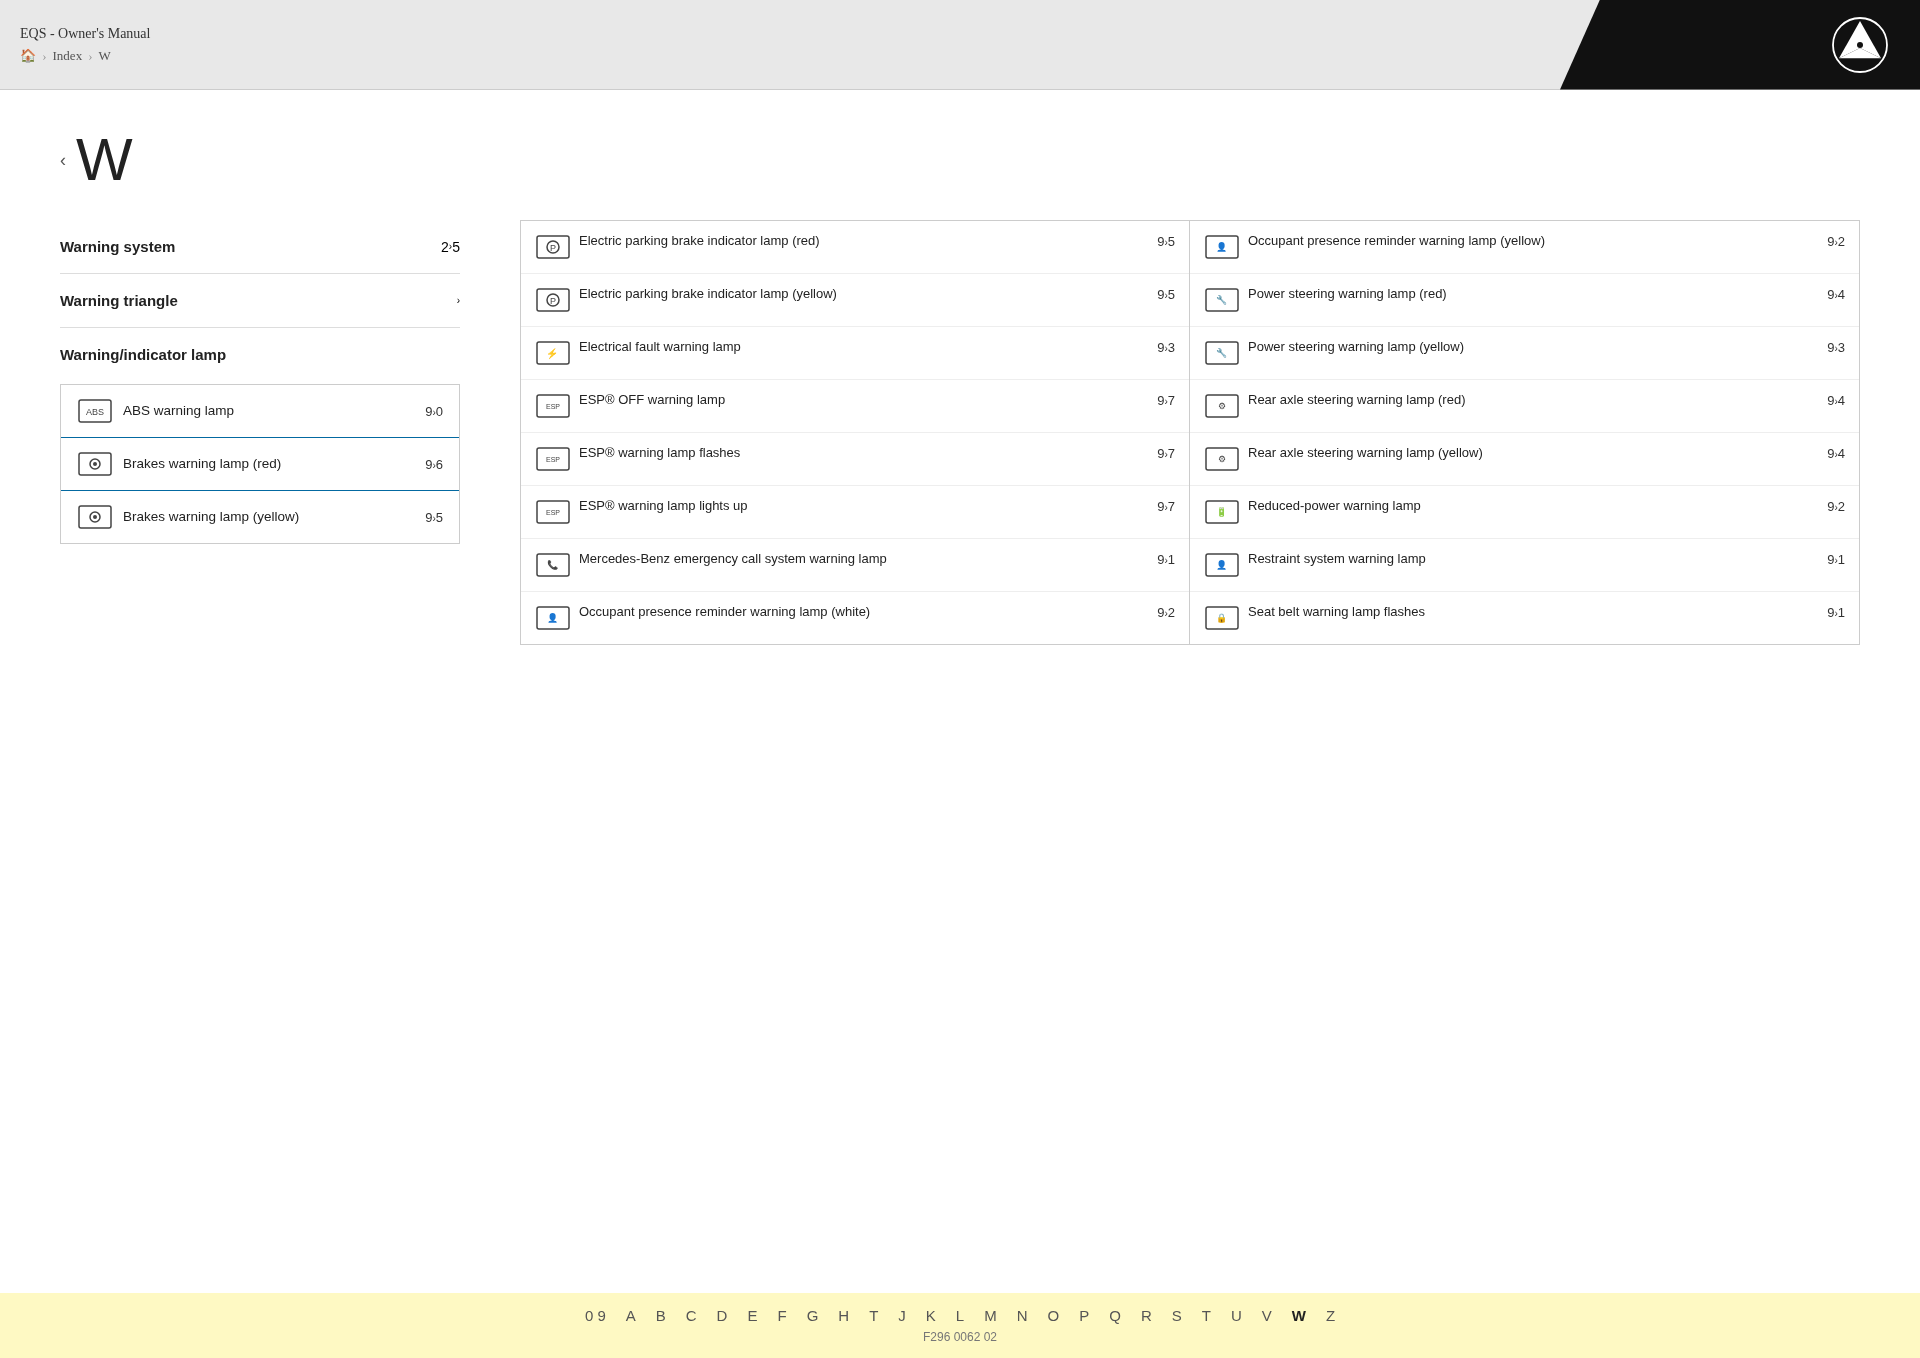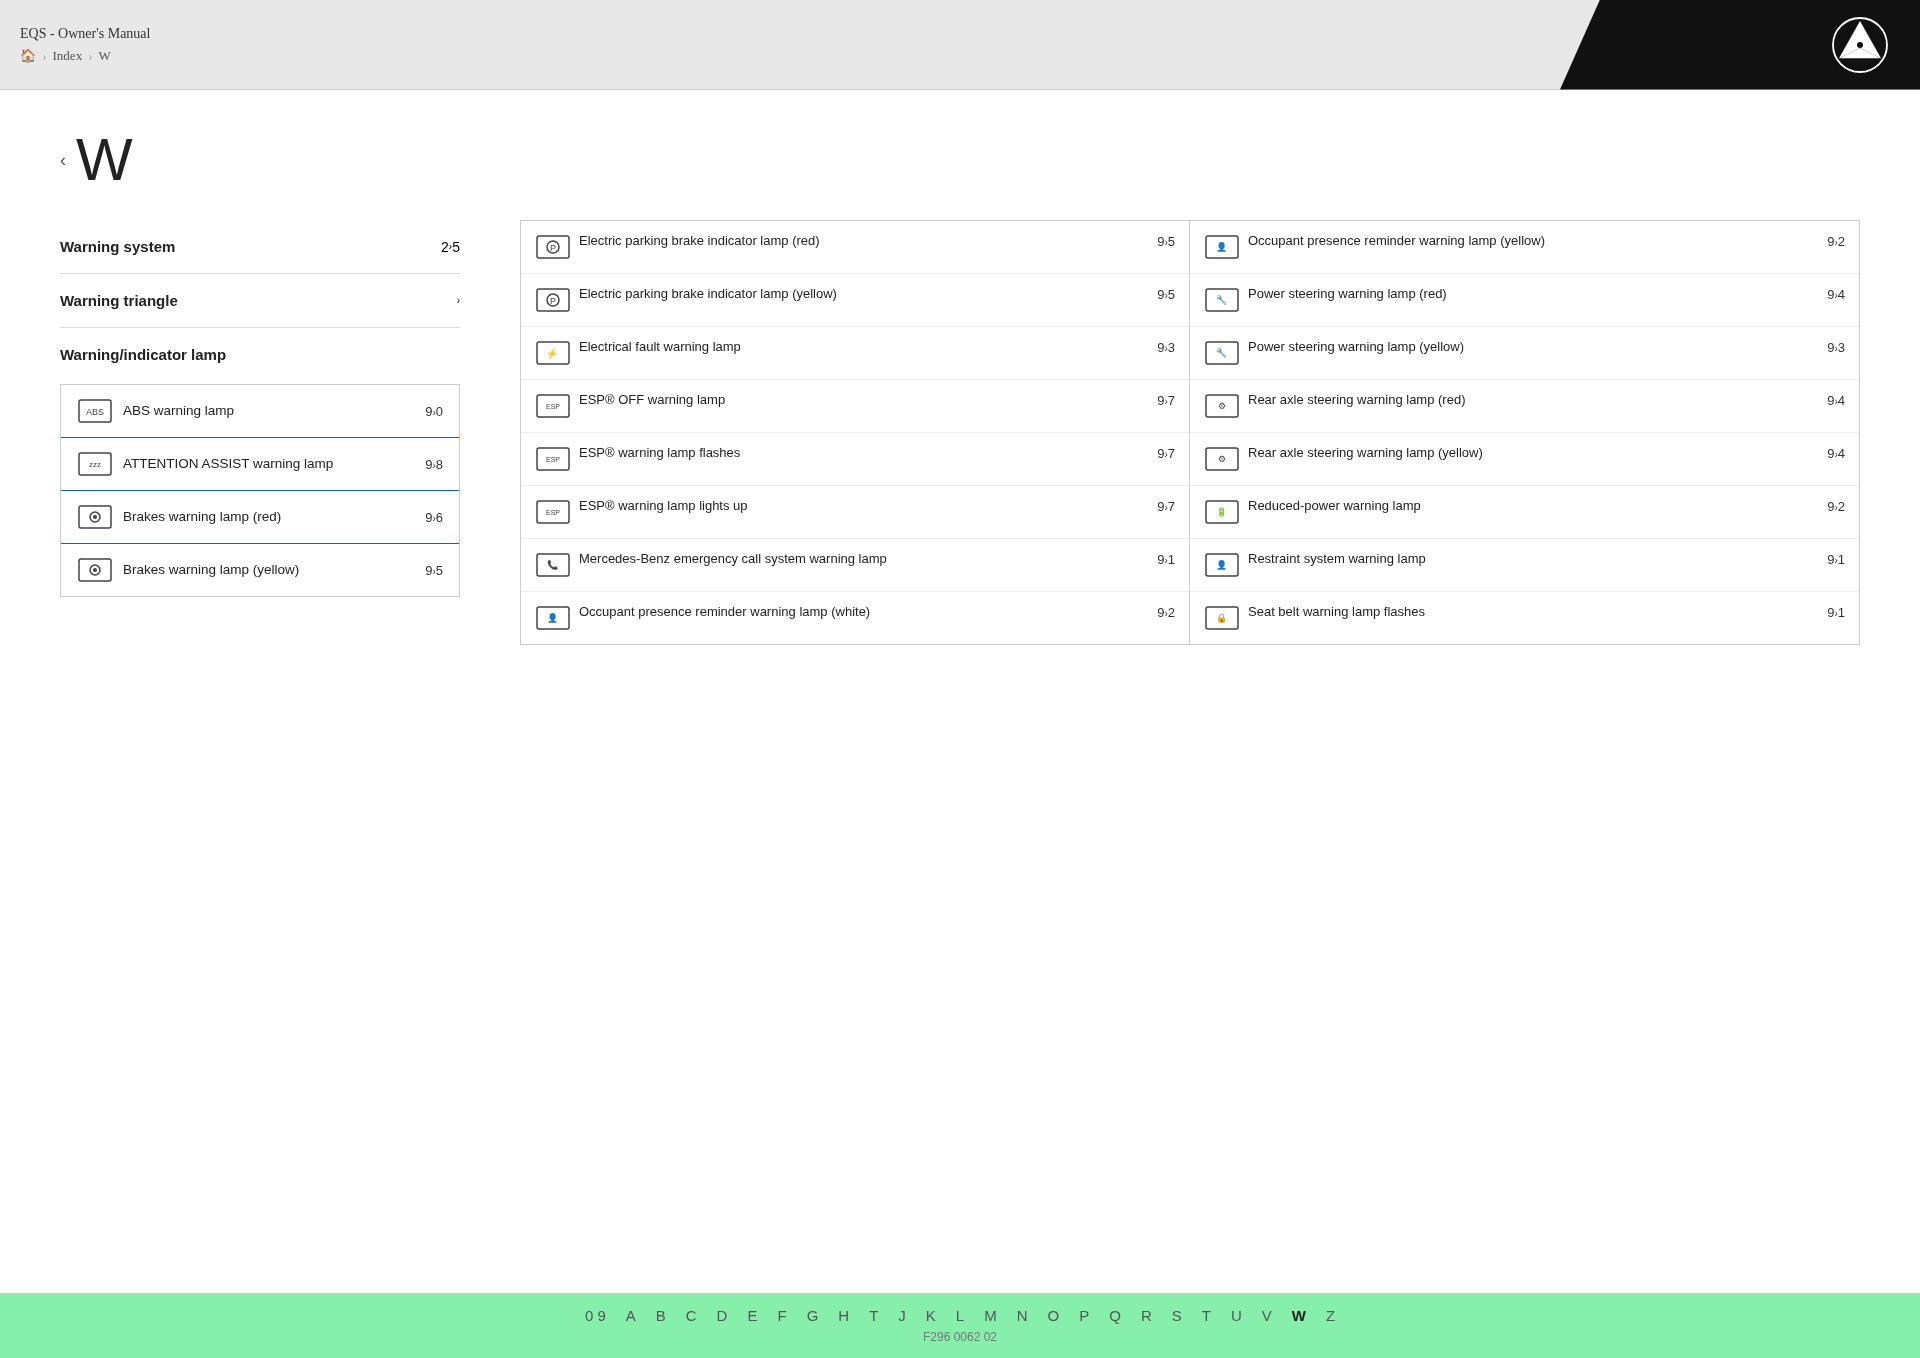--- a/index.html
+++ b/index.html
@@ -190,21 +190,21 @@
     .r-page {
       font-size: 13px;
       color: #333;
       white-space: nowrap;
       align-self: flex-start;
       margin-top: 1px;
     }
 
     
     .footer {
-      background: #86efac;
+      background: #fef9c3;
       padding: 14px 20px;
       display: flex;
       flex-direction: column;
       align-items: center;
     }
     .alpha-nav {
       display: flex;
       gap: 20px;
       justify-content: center;
       margin-bottom: 6px;
@@ -285,30 +285,20 @@
             <svg width="34" height="24" viewBox="0 0 34 24">
                 <rect x="1" y="1" width="32" height="22" rx="2" fill="none" stroke="#444" stroke-width="1.5"></rect>
                 <text x="17" y="16" font-size="9" text-anchor="middle" fill="#444" font-family="Arial">ABS</text>
               </svg>
           </div>
           <span class="sub-label">ABS warning lamp</span>
           <span class="sub-page">9<span style="font-size:10px;">›</span>0</span>
         </div>
 
 
-        <div class="sub-entry">
-          <div class="sub-icon">
-            <svg width="34" height="24" viewBox="0 0 34 24">
-                <rect x="1" y="1" width="32" height="22" rx="2" fill="none" stroke="#444" stroke-width="1.5"></rect>
-                <text x="17" y="15" font-size="8" text-anchor="middle" fill="#444" font-family="Arial">zzz</text>
-              </svg>
-          </div>
-          <span class="sub-label">ATTENTION ASSIST warning lamp</span>
-          <span class="sub-page">9<span style="font-size:10px;">›</span>8</span>
-        </div>
 
         <div class="sub-entry">
           <div class="sub-icon">
             <svg width="34" height="24" viewBox="0 0 34 24">
                 <rect x="1" y="1" width="32" height="22" rx="2" fill="none" stroke="#444" stroke-width="1.5"></rect>
                 <circle cx="17" cy="12" r="5" fill="none" stroke="#444" stroke-width="1.5"></circle>
                 <circle cx="17" cy="12" r="2" fill="#444"></circle>
               </svg>
           </div>
           <span class="sub-label">Brakes warning lamp (red)</span>

